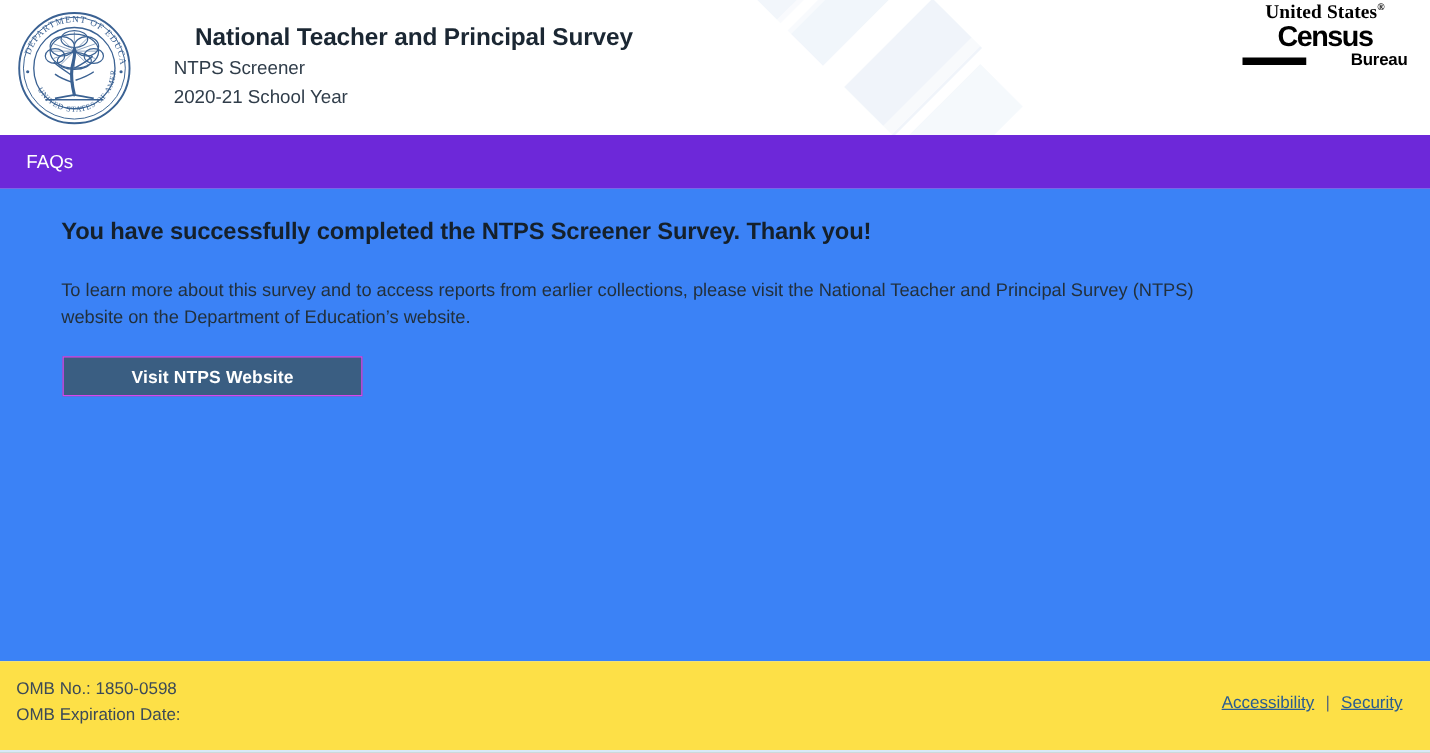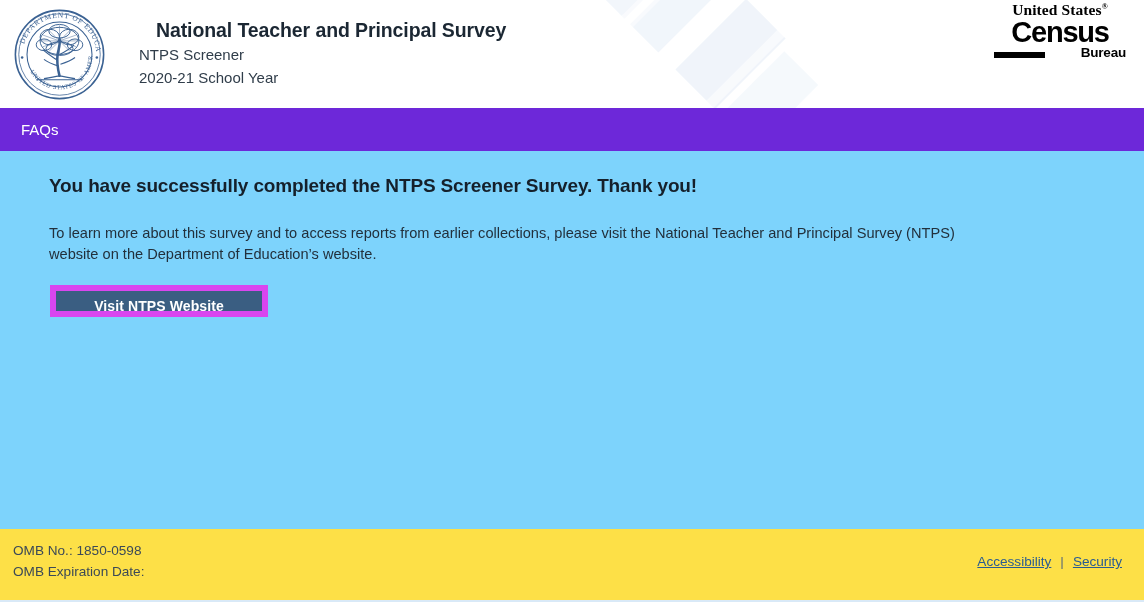--- a/index.html
+++ b/index.html
@@ -91,21 +91,21 @@
     font-family: "Liberation Serif", serif;
     font-size: 15.5px;
     font-weight: bold;
     letter-spacing: 0.1px;
     display: block;
     margin-bottom: 1px;
   }
   .census-us sup { font-size: 8px; vertical-align: super; }
   .census-word {
     font-family: "Liberation Sans", sans-serif;
-    font-size: 29px;
+    font-size: 23px;
     font-weight: bold;
     letter-spacing: -1.2px;
     display: block;
     line-height: 0.92;
   }
   .census-rule {
     display: flex;
     align-items: flex-end;
     justify-content: flex-end;
     gap: 4px;
@@ -138,21 +138,21 @@
     font-size: 15px;
     padding: 0 11px;
     text-decoration: none;
     cursor: pointer;
     line-height: 43px;
   }
 
   
   .content {
     flex: 1 1 auto;
-    background: #7dd3fc;
+    background: #3b82f6;
     padding: 24px 0 0 0;
     position: relative;
   }
   .content-inner {
     padding-left: 49px;
     padding-right: 40px;
   }
   .page-heading {
     font-size: 19px;
     font-weight: bold;
@@ -194,26 +194,26 @@
     width: 6px;
     height: 6px;
     border-radius: 50%;
     background: #1b2733;
   }
 
   .visit-button {
     margin-top: 21px;
     margin-left: 1px;
     display: inline-block;
-    width: 218px;
+    width: 240px;
     height: 32px;
     line-height: 30px;
     text-align: center;
     background: #3a5e82;
-    border: 6px solid #d946ef;
+    border: 1px solid #d946ef;
     color: #ffffff;
     font-size: 14px;
     font-weight: bold;
     letter-spacing: 0.1px;
     cursor: pointer;
     padding: 0;
     font-family: "Liberation Sans", sans-serif;
   }
 
   

